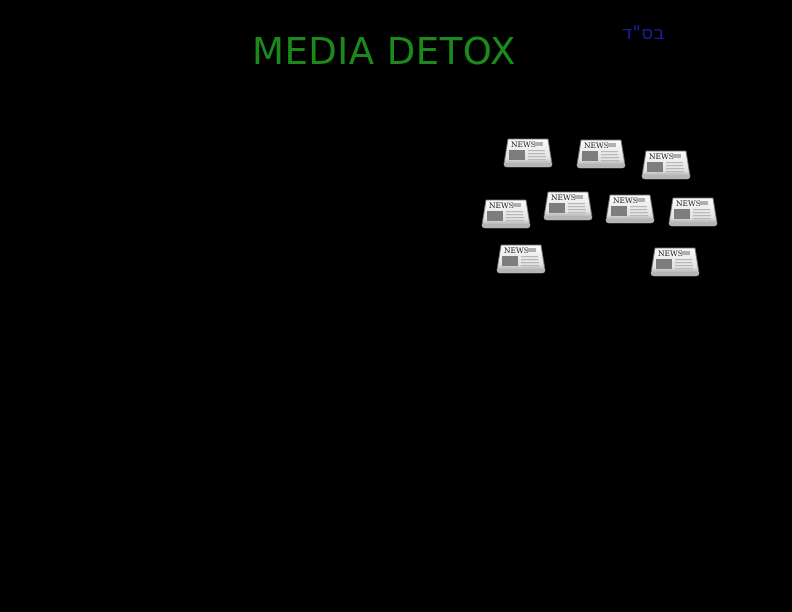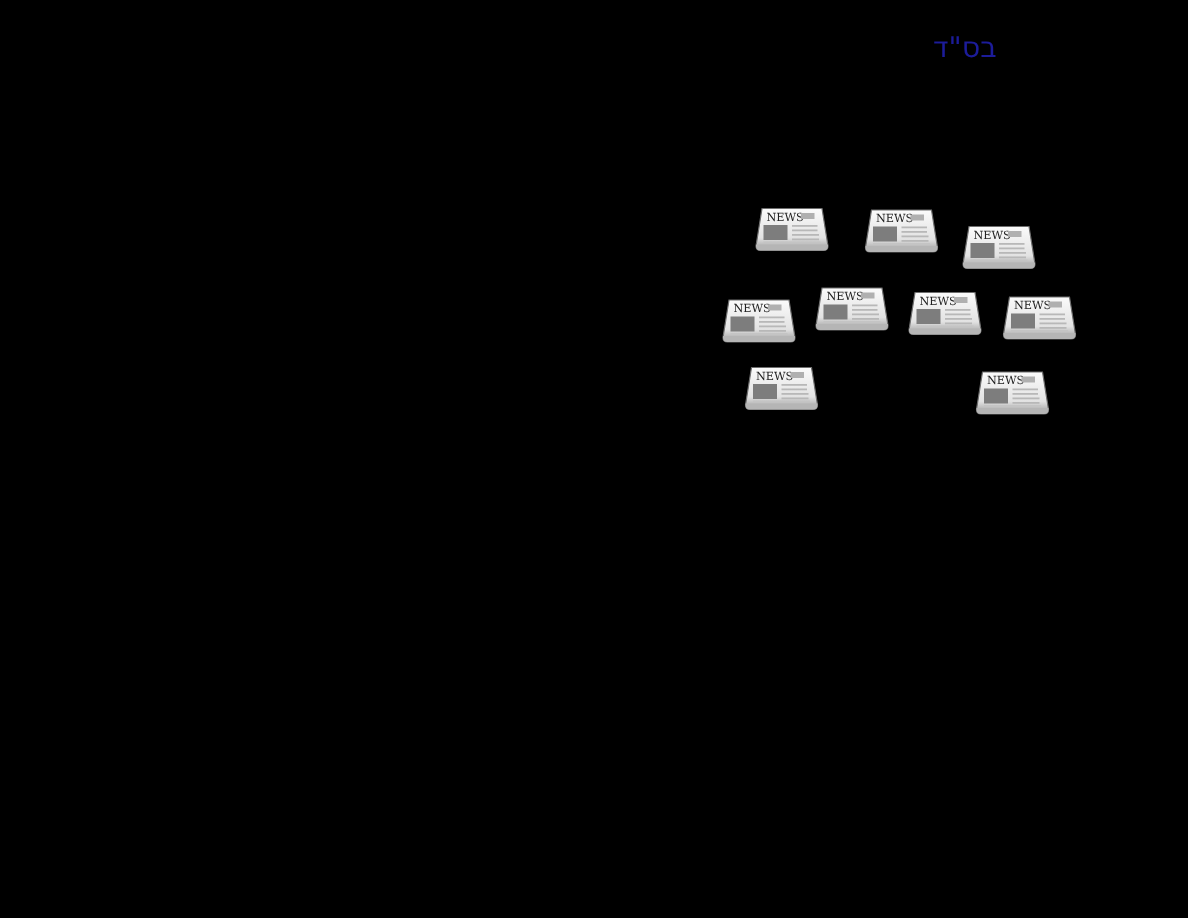--- a/index.html
+++ b/index.html
@@ -48,20 +48,21 @@
     .news-icon svg {
       display: block;
       width: 50px;
       height: 30px;
     }
   </style>
 </head>
 <body>
 
 <div class="slide" style="background: rgb(0, 0, 0);">
+  <div class="title" style="color: rgb(26, 138, 26);">MEDIA DETOX</div>
   <div class="corner-mark" style="color: rgb(28, 28, 154);">בס"ד</div>
   <div id="news-cluster">
       <div class="news-icon" style="left: 503px; top: 138px;">
     <svg viewBox="0 0 50 30" xmlns="http://www.w3.org/2000/svg">
       <defs>
         <linearGradient id="paperG" x1="0" y1="0" x2="0" y2="1">
           <stop offset="0" stop-color="#fbfbfb"></stop>
           <stop offset="0.7" stop-color="#e2e2e2"></stop>
           <stop offset="1" stop-color="#9a9a9a"></stop>
         </linearGradient>

